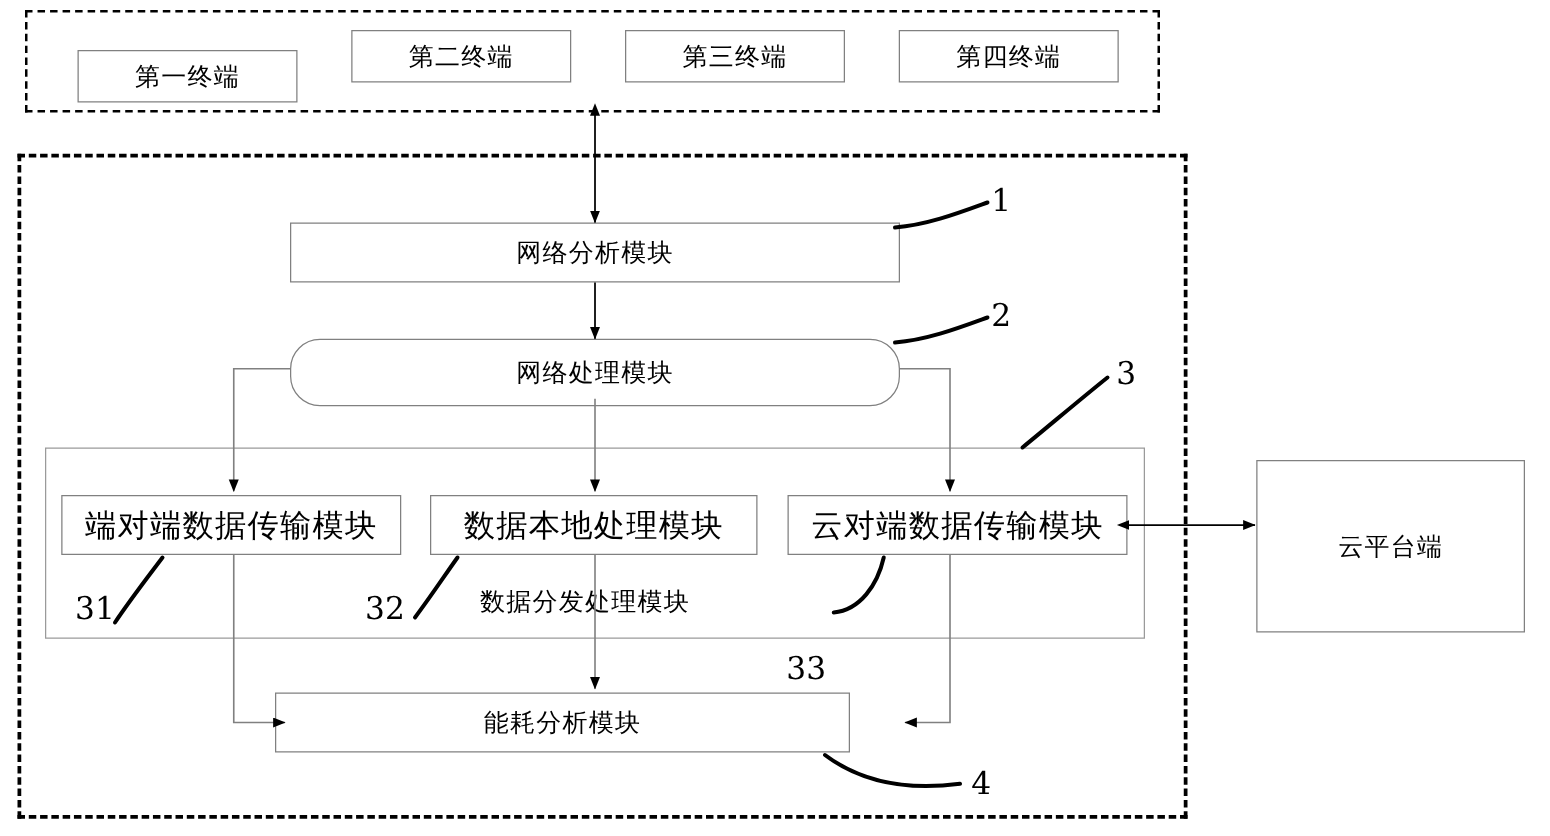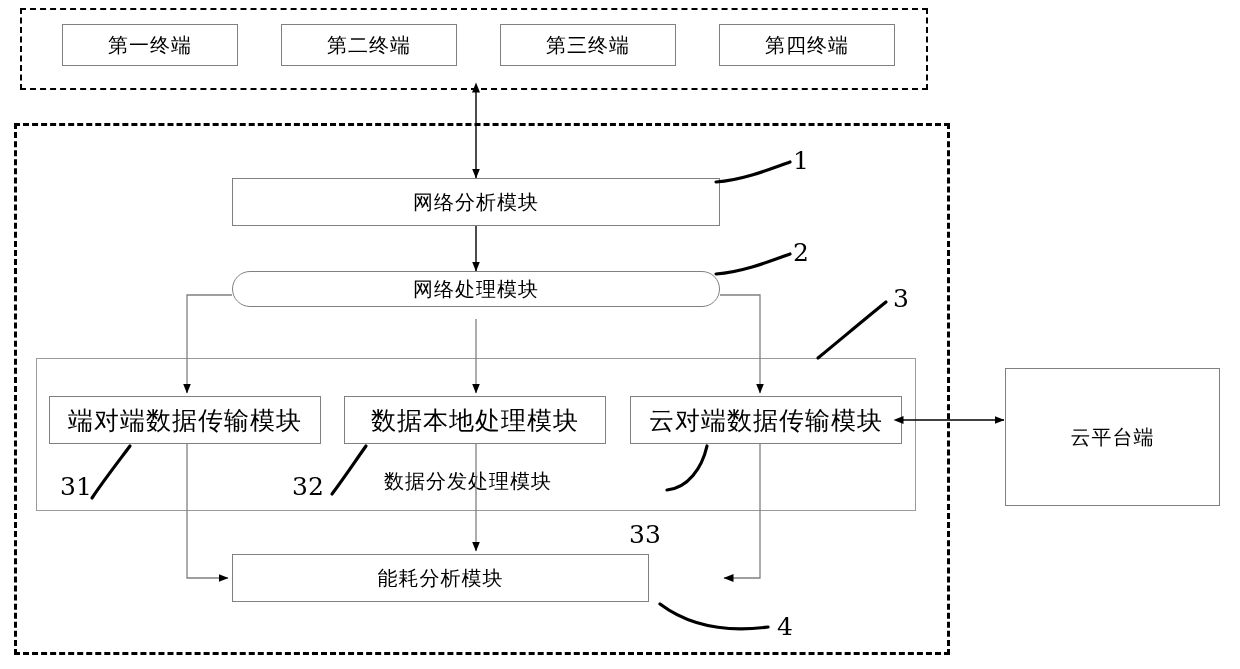--- a/index.html
+++ b/index.html
@@ -72,59 +72,59 @@
     white-space: nowrap;
   }
 </style>
 </head>
 <body>
 
 <div id="canvas">
 
   <div class="dashed-top" style="left:20px; top:8px; width:908px; height:82px;"></div>
 
-  <div class="node" style="left:62px; top:24px; width:176px; height:42px;">
+  <div class="node" style="left:62px; top:40px; width:176px; height:42px;">
     <span>第一终端</span>
   </div>
   <div class="node" style="left:281px; top:24px; width:176px; height:42px;">
     <span>第二终端</span>
   </div>
   <div class="node" style="left:500px; top:24px; width:176px; height:42px;">
     <span>第三终端</span>
   </div>
   <div class="node" style="left:719px; top:24px; width:176px; height:42px;">
     <span>第四终端</span>
   </div>
 
   <div class="dashed-outer" style="left:14px; top:123px; width:936px; height:532px;"></div>
 
   <div class="node" style="left:232px; top:178px; width:488px; height:48px;">
     <span>网络分析模块</span>
   </div>
 
-  <div class="node" style="left:232px; top:271px; width:488px; height:36px;border-radius:24px;">
+  <div class="node" style="left:232px; top:271px; width:488px; height:54px;border-radius:24px;">
     <span>网络处理模块</span>
   </div>
 
   <div class="group-box" style="left:36px; top:358px; width:880px; height:153px;"></div>
   <div class="free-text" style="left:365px; top:468px;margin-left:19px;">数据分发处理模块</div>
 
   <div class="node small" style="left:49px; top:396px; width:272px; height:48px;">
     <span>端对端数据传输模块</span>
   </div>
 
   <div class="node small" style="left:344px; top:396px; width:262px; height:48px;">
     <span>数据本地处理模块</span>
   </div>
 
   <div class="node small" style="left:630px; top:396px; width:272px; height:48px;">
     <span>云对端数据传输模块</span>
   </div>
 
-  <div class="node" style="left:232px; top:554px; width:417px; height:48px;">
+  <div class="node" style="left:220px; top:554px; width:460px; height:48px;">
     <span>能耗分析模块</span>
   </div>
 
   <div class="node" style="left:1005px; top:368px; width:215px; height:138px;">
     <span>云平台端</span>
   </div>
 
   <div class="ref-label" style="left:793px; top:148px;">1</div>
   <div class="ref-label" style="left:793px; top:240px;">2</div>
   <div class="ref-label" style="left:893px; top:286px;">3</div>

